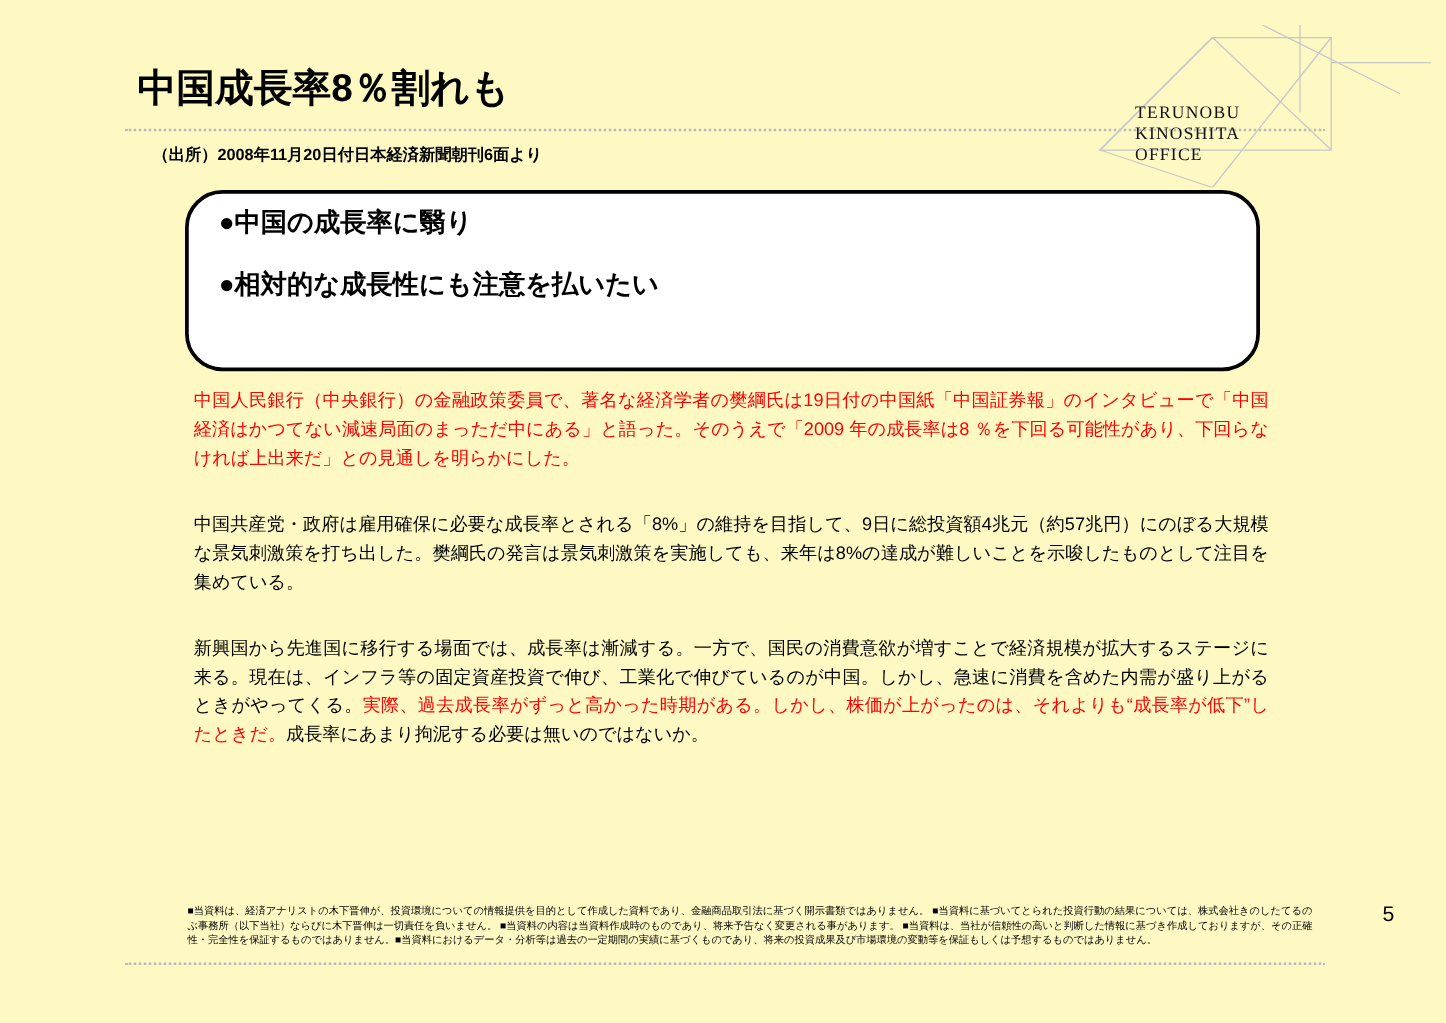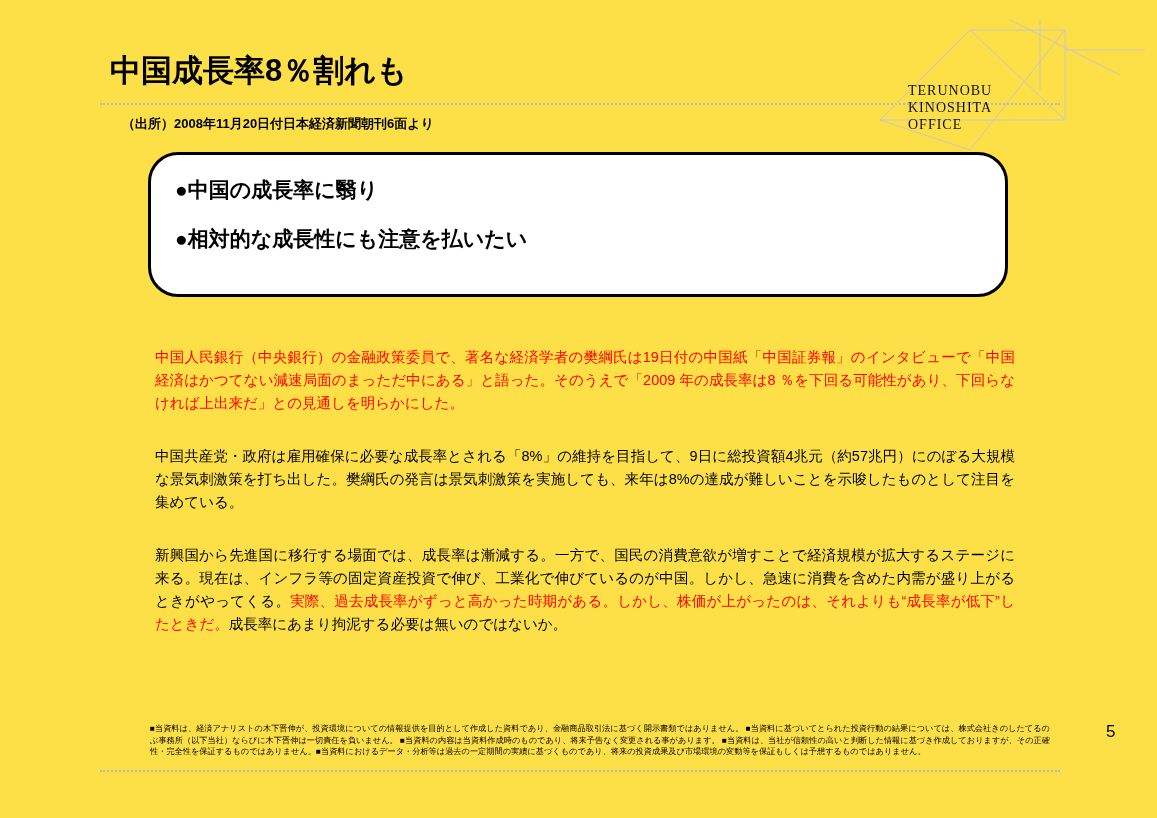--- a/index.html
+++ b/index.html
@@ -7,21 +7,21 @@
     padding: 0;
     background: #ffffff;
   }
   body {
     font-family: "Liberation Sans", sans-serif;
   }
   #slide {
     position: relative;
     width: 1157px;
     height: 818px;
-    background: #fde047;
+    background: #fef9c3;
     overflow: hidden;
   }
 
   
   .title {
     position: absolute;
     left: 110px;
     top: 50px;
     font-size: 31px;
     font-weight: bold;
@@ -80,38 +80,37 @@
     width: 860px;
     height: 145px;
     border: 3px solid #000000;
     border-radius: 30px;
     background: #ffffff;
     box-sizing: border-box;
   }
   .bullet-list {
     position: absolute;
     left: 175px;
-    top: 176px;
+    top: 164px;
     width: 820px;
   }
   .bullet-item {
     font-size: 21px;
     font-weight: bold;
     color: #000000;
     margin-bottom: 21px;
     white-space: nowrap;
   }
 
   
   .body-wrap {
     position: absolute;
     left: 155px;
     top: 310px;
     width: 860px;
-    margin-top: 36px;
   }
   .para {
     font-size: 14.5px;
     line-height: 23px;
     color: #000000;
     margin: 0 0 30px 0;
     text-align: justify;
   }
   .para.red { color: #ff0000; }
   .para .red { color: #ff0000; }

